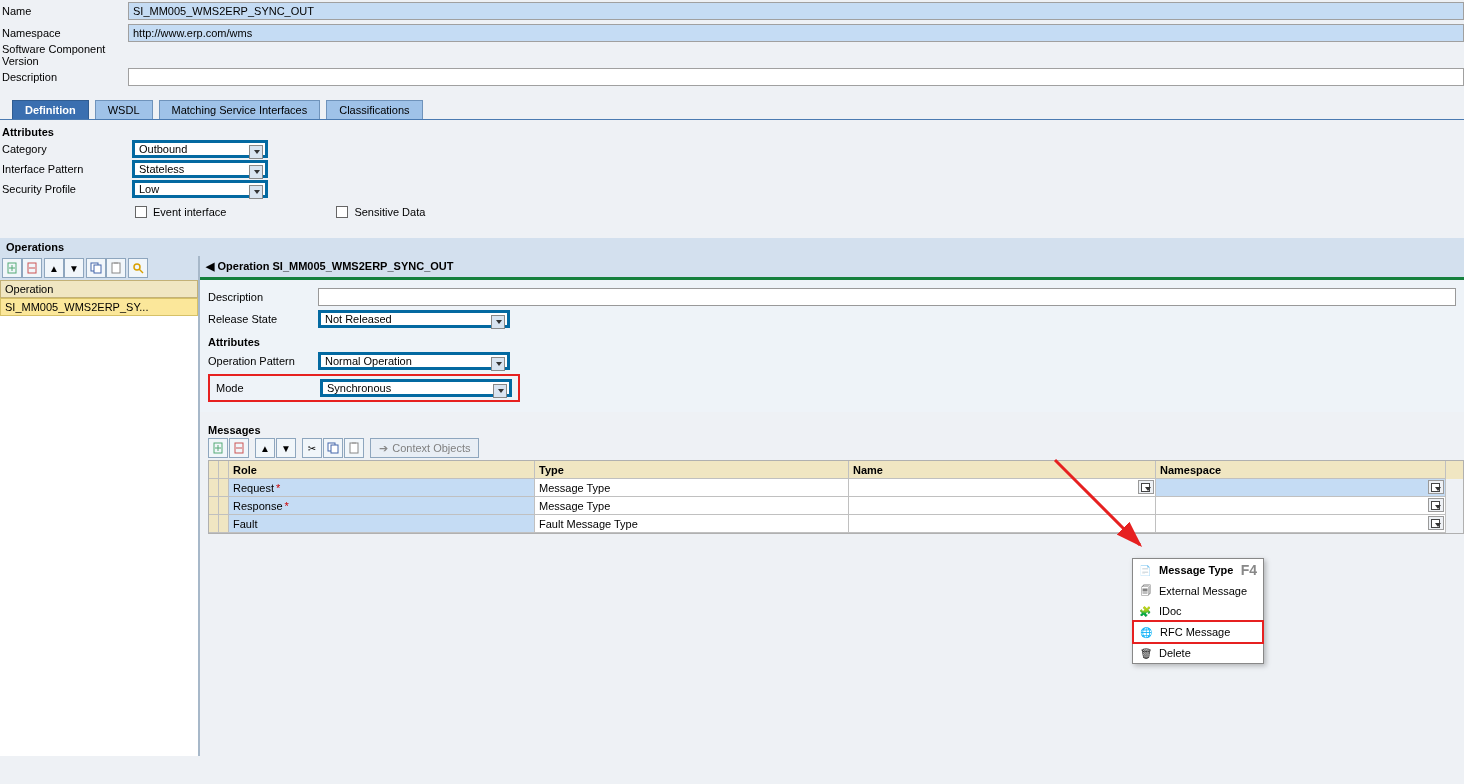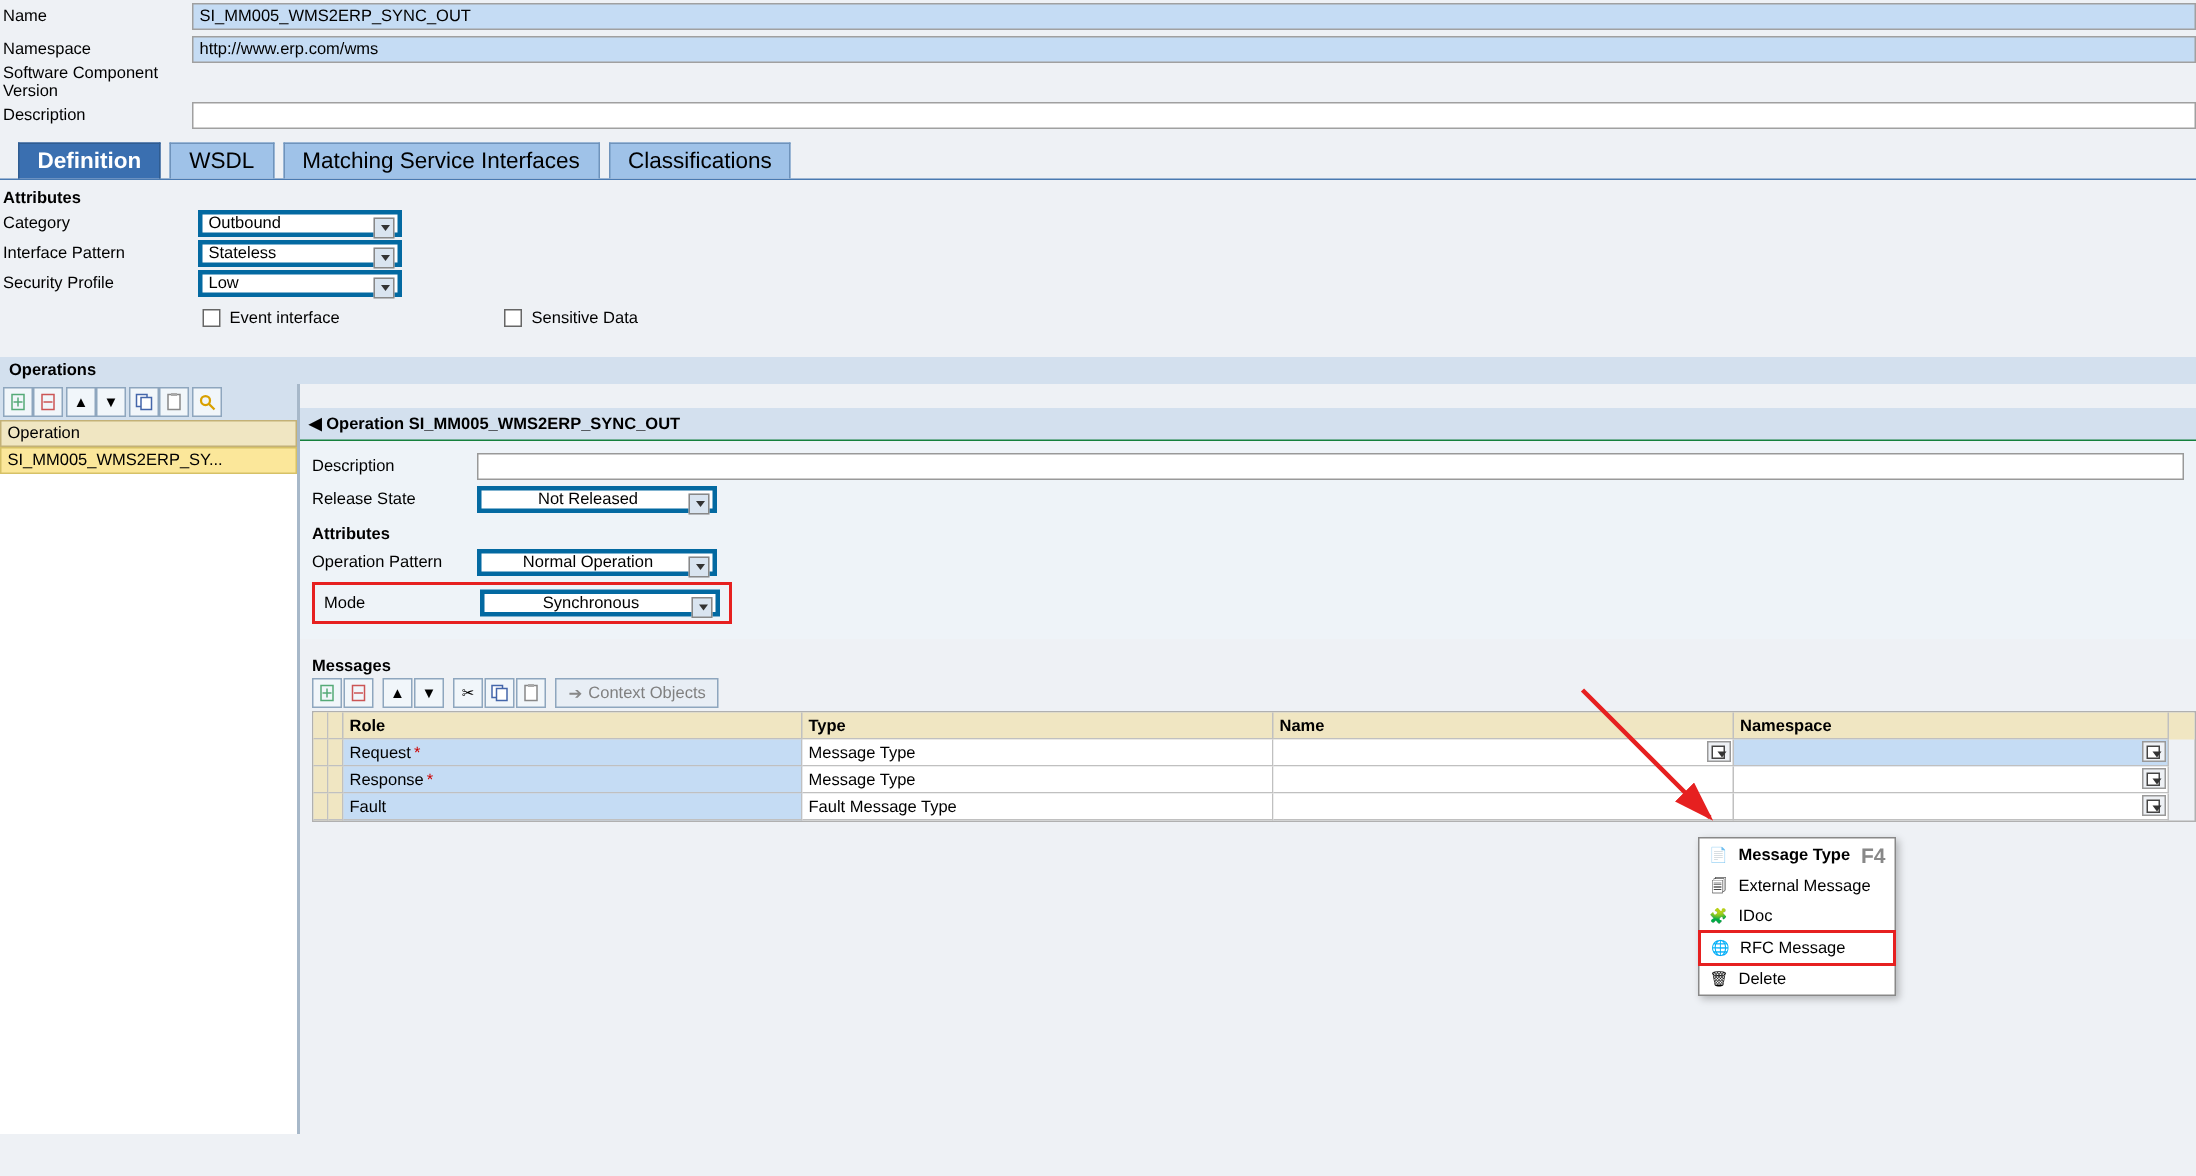--- a/index.html
+++ b/index.html
@@ -4,51 +4,51 @@
 <style>
 * { box-sizing: border-box; margin: 0; padding: 0; }
 body { font-family: Arial, sans-serif; font-size: 11px; background: #eef1f5; color: #000; width: 1464px; height: 784px; overflow: hidden; }
 
 .hdr-row { display: flex; align-items: center; height: 22px; padding-left: 2px; }
 .hdr-row label { width: 126px; }
 .hdr-field { flex: 1; height: 18px; background: #c5dcf4; border: 1px solid #a0a0a0; padding: 2px 4px; font-size: 11px; }
 .hdr-field.white { background: #fff; }
 
 .tabstrip { display: flex; align-items: flex-end; height: 22px; margin-top: 10px; border-bottom: 1px solid #4a7ab1; padding-left: 12px; gap: 6px; }
-.tab { padding: 3px 12px; background: #9fc2e8; border: 1px solid #6f93bb; border-bottom: none; font-size: 15px; cursor: pointer; }
+.tab { padding: 3px 12px; background: #9fc2e8; border: 1px solid #6f93bb; border-bottom: none; font-size: 11px; cursor: pointer; }
 .tab.active { background: #3a6fb0; color: #fff; font-weight: bold; border-color: #2f5c91; }
 
 .section-hdr { font-weight: bold; margin: 6px 0 2px 2px; }
 
 .form-row { display: flex; align-items: center; margin: 2px 0 0 2px; }
 .form-row label { width: 130px; }
 .dd { width: 136px; height: 18px; border: 3px solid #0369a1; background: #fff; padding: 0 16px 0 4px; display: flex; align-items: center; position: relative; cursor: pointer; }
 .dd::after { content: ""; position: absolute; right: 2px; top: 2px; width: 12px; height: 12px; background: #d9e4f0; border: 1px solid #888; }
 .dd::before { content: ""; position: absolute; right: 5px; top: 7px; border-left: 3px solid transparent; border-right: 3px solid transparent; border-top: 4px solid #333; z-index: 1; }
-.dd.wide { width: 160px; justify-content: center; }
+.dd.wide { width: 192px; }
 
 .chk-row { display: flex; align-items: center; margin: 8px 0 0 135px; gap: 110px; }
 .chk { display: flex; align-items: center; gap: 6px; }
 .chk-box { width: 12px; height: 12px; border: 1px solid #666; background: #fff; }
 
 .ops-band { background: #d3e0ee; margin-top: 20px; padding: 3px 6px; font-weight: bold; }
 
 .main-split { display: flex; height: 500px; }
 .left-col { width: 200px; border-right: 2px solid #a7b8c9; display: flex; flex-direction: column; }
 .right-col { flex: 1; }
 
 .tbar { background: #d3e0ee; padding: 2px; display: flex; gap: 2px; align-items: center; }
 .tbtn { width: 20px; height: 20px; border: 1px solid #8ea6be; background: #f1f6fa; display: flex; align-items: center; justify-content: center; cursor: pointer; font-size: 10px; }
 .tbtn-group { display: flex; border-radius: 3px; }
 
 .op-col-hdr { background: #f0e6c2; border: 1px solid #c3b177; padding: 2px 4px; }
 .op-item { background: #fbe79a; border: 1px solid #d6c167; padding: 2px 4px; white-space: nowrap; overflow: hidden; text-overflow: ellipsis; }
 .left-fill { flex: 1; background: #fff; }
 
-.op-title-bar { background: #d3e0ee; padding: 4px 6px; font-weight: bold; border-bottom: 1px solid #15803d; margin-top: 16px; }
+.op-title-bar { background: #d3e0ee; padding: 4px 6px; font-weight: bold; border-bottom: 3px solid #15803d; }
 
 .op-form { background: #eef3f8; padding: 4px 8px 10px 8px; }
 .op-form .row { display: flex; align-items: center; margin: 4px 0; }
 .op-form .row label { width: 110px; }
 .txtf { flex: 1; height: 18px; border: 1px solid #999; background: #fff; padding: 0 4px; }
 
 .attr-hdr { font-weight: bold; margin: 8px 0 4px 0; }
 .red-box { border: 2px solid #e62020; padding: 3px 6px; display: inline-flex; align-items: center; }
 .red-box label { width: 104px; }
 

